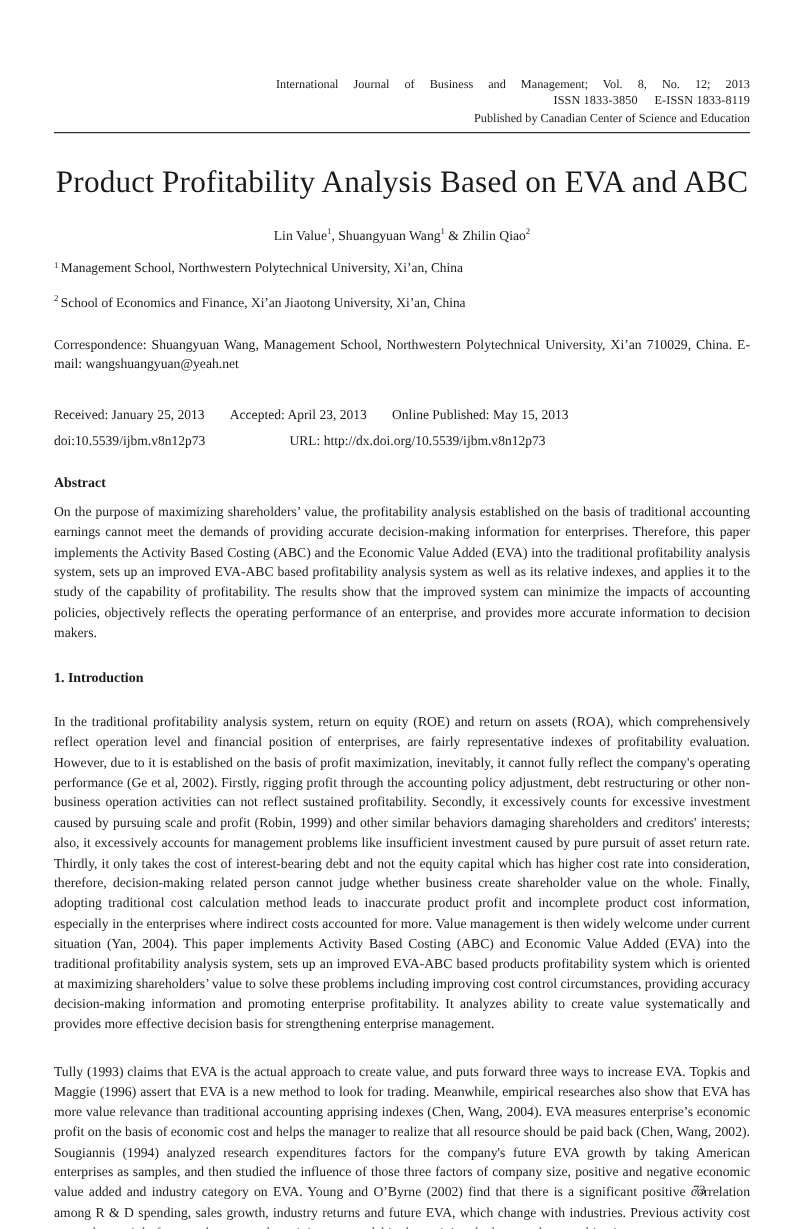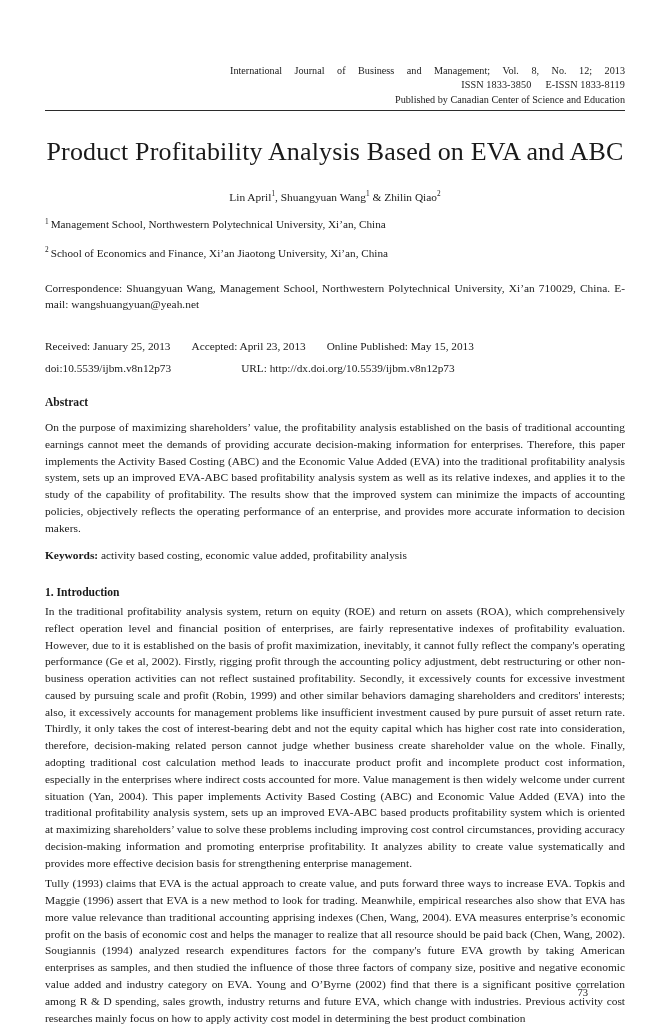--- a/index.html
+++ b/index.html
@@ -107,21 +107,21 @@
     font-weight: bold;
     margin-top: 22px;
     margin-bottom: 0;
   }
 
   
   .para {
     font-size: 11.4px;
     line-height: 1.47;
     text-align: justify;
-    margin-top: 4px;
+    margin-top: 23px;
     hyphens: none;
   }
   .keywords {
     font-size: 11.4px;
     line-height: 1.47;
     margin-top: 11px;
     text-align: justify;
   }
   .keywords b { font-weight: bold; }
 
@@ -147,44 +147,41 @@
     <div class="issn">
       <span>ISSN 1833-3850</span><span class="gap"></span><span>E-ISSN 1833-8119</span>
     </div>
     <div>Published by Canadian Center of Science and Education</div>
   </div>
   <hr class="rule">
 
   <h1 class="title">Product Profitability Analysis Based on EVA and ABC</h1>
 
   <div class="authors">
-    <span>Lin April</span><sup>1</sup><span>, </span><span>Shuangyuan Wang</span><sup>1</sup><span> &amp; </span><span>Zhilin Qiao</span><sup>2</sup>
+    <span>Lin Value</span><sup>1</sup><span>, </span><span>Shuangyuan Wang</span><sup>1</sup><span> &amp; </span><span>Zhilin Qiao</span><sup>2</sup>
   </div>
 
   <div class="affil">
     <sup>1</sup><span>Management School, Northwestern Polytechnical University, Xi’an, China</span>
   </div>
   <div class="affil">
     <sup>2</sup><span>School of Economics and Finance, Xi’an Jiaotong University, Xi’an, China</span>
   </div>
 
   <div class="correspondence">Correspondence: Shuangyuan Wang, Management School, Northwestern Polytechnical University, Xi’an 710029, China. E-mail: wangshuangyuan@yeah.net</div>
 
   <div class="dates">
     <span>Received: January 25, 2013</span><span class="sp"></span><span>Accepted: April 23, 2013</span><span class="sp"></span><span>Online Published: May 15, 2013</span>
   </div>
   <div class="doiline">
     <span>doi:10.5539/ijbm.v8n12p73</span><span class="sp"></span><span>URL: http://dx.doi.org/10.5539/ijbm.v8n12p73</span>
   </div>
 
   <div class="heading">Abstract</div>
   <div class="para abstract-body">On the purpose of maximizing shareholders’ value, the profitability analysis established on the basis of traditional accounting earnings cannot meet the demands of providing accurate decision-making information for enterprises. Therefore, this paper implements the Activity Based Costing (ABC) and the Economic Value Added (EVA) into the traditional profitability analysis system, sets up an improved EVA-ABC based profitability analysis system as well as its relative indexes, and applies it to the study of the capability of profitability. The results show that the improved system can minimize the impacts of accounting policies, objectively reflects the operating performance of an enterprise, and provides more accurate information to decision makers.</div>
-  <div class="keywords">
-    <b>Keywords:</b><span> activity based costing, economic value added, profitability analysis</span>
-  </div>
 
   <div class="heading">1. Introduction</div>
   <div class="para">In the traditional profitability analysis system, return on equity (ROE) and return on assets (ROA), which comprehensively reflect operation level and financial position of enterprises, are fairly representative indexes of profitability evaluation. However, due to it is established on the basis of profit maximization, inevitably, it cannot fully reflect the company's operating performance (Ge et al, 2002). Firstly, rigging profit through the accounting policy adjustment, debt restructuring or other non-business operation activities can not reflect sustained profitability. Secondly, it excessively counts for excessive investment caused by pursuing scale and profit (Robin, 1999) and other similar behaviors damaging shareholders and creditors' interests; also, it excessively accounts for management problems like insufficient investment caused by pure pursuit of asset return rate. Thirdly, it only takes the cost of interest-bearing debt and not the equity capital which has higher cost rate into consideration, therefore, decision-making related person cannot judge whether business create shareholder value on the whole. Finally, adopting traditional cost calculation method leads to inaccurate product profit and incomplete product cost information, especially in the enterprises where indirect costs accounted for more. Value management is then widely welcome under current situation (Yan, 2004). This paper implements Activity Based Costing (ABC) and Economic Value Added (EVA) into the traditional profitability analysis system, sets up an improved EVA-ABC based products profitability system which is oriented at maximizing shareholders’ value to solve these problems including improving cost control circumstances, providing accuracy decision-making information and promoting enterprise profitability. It analyzes ability to create value systematically and provides more effective decision basis for strengthening enterprise management.</div>
 
   <div class="para">Tully (1993) claims that EVA is the actual approach to create value, and puts forward three ways to increase EVA. Topkis and Maggie (1996) assert that EVA is a new method to look for trading. Meanwhile, empirical researches also show that EVA has more value relevance than traditional accounting apprising indexes (Chen, Wang, 2004). EVA measures enterprise’s economic profit on the basis of economic cost and helps the manager to realize that all resource should be paid back (Chen, Wang, 2002). Sougiannis (1994) analyzed research expenditures factors for the company's future EVA growth by taking American enterprises as samples, and then studied the influence of those three factors of company size, positive and negative economic value added and industry category on EVA. Young and O’Byrne (2002) find that there is a significant positive correlation among R &amp; D spending, sales growth, industry returns and future EVA, which change with industries. Previous activity cost researches mainly focus on how to apply activity cost model in determining the best product combination</div>
 
 </div>
 
 <div class="pagenum">73</div>
 

